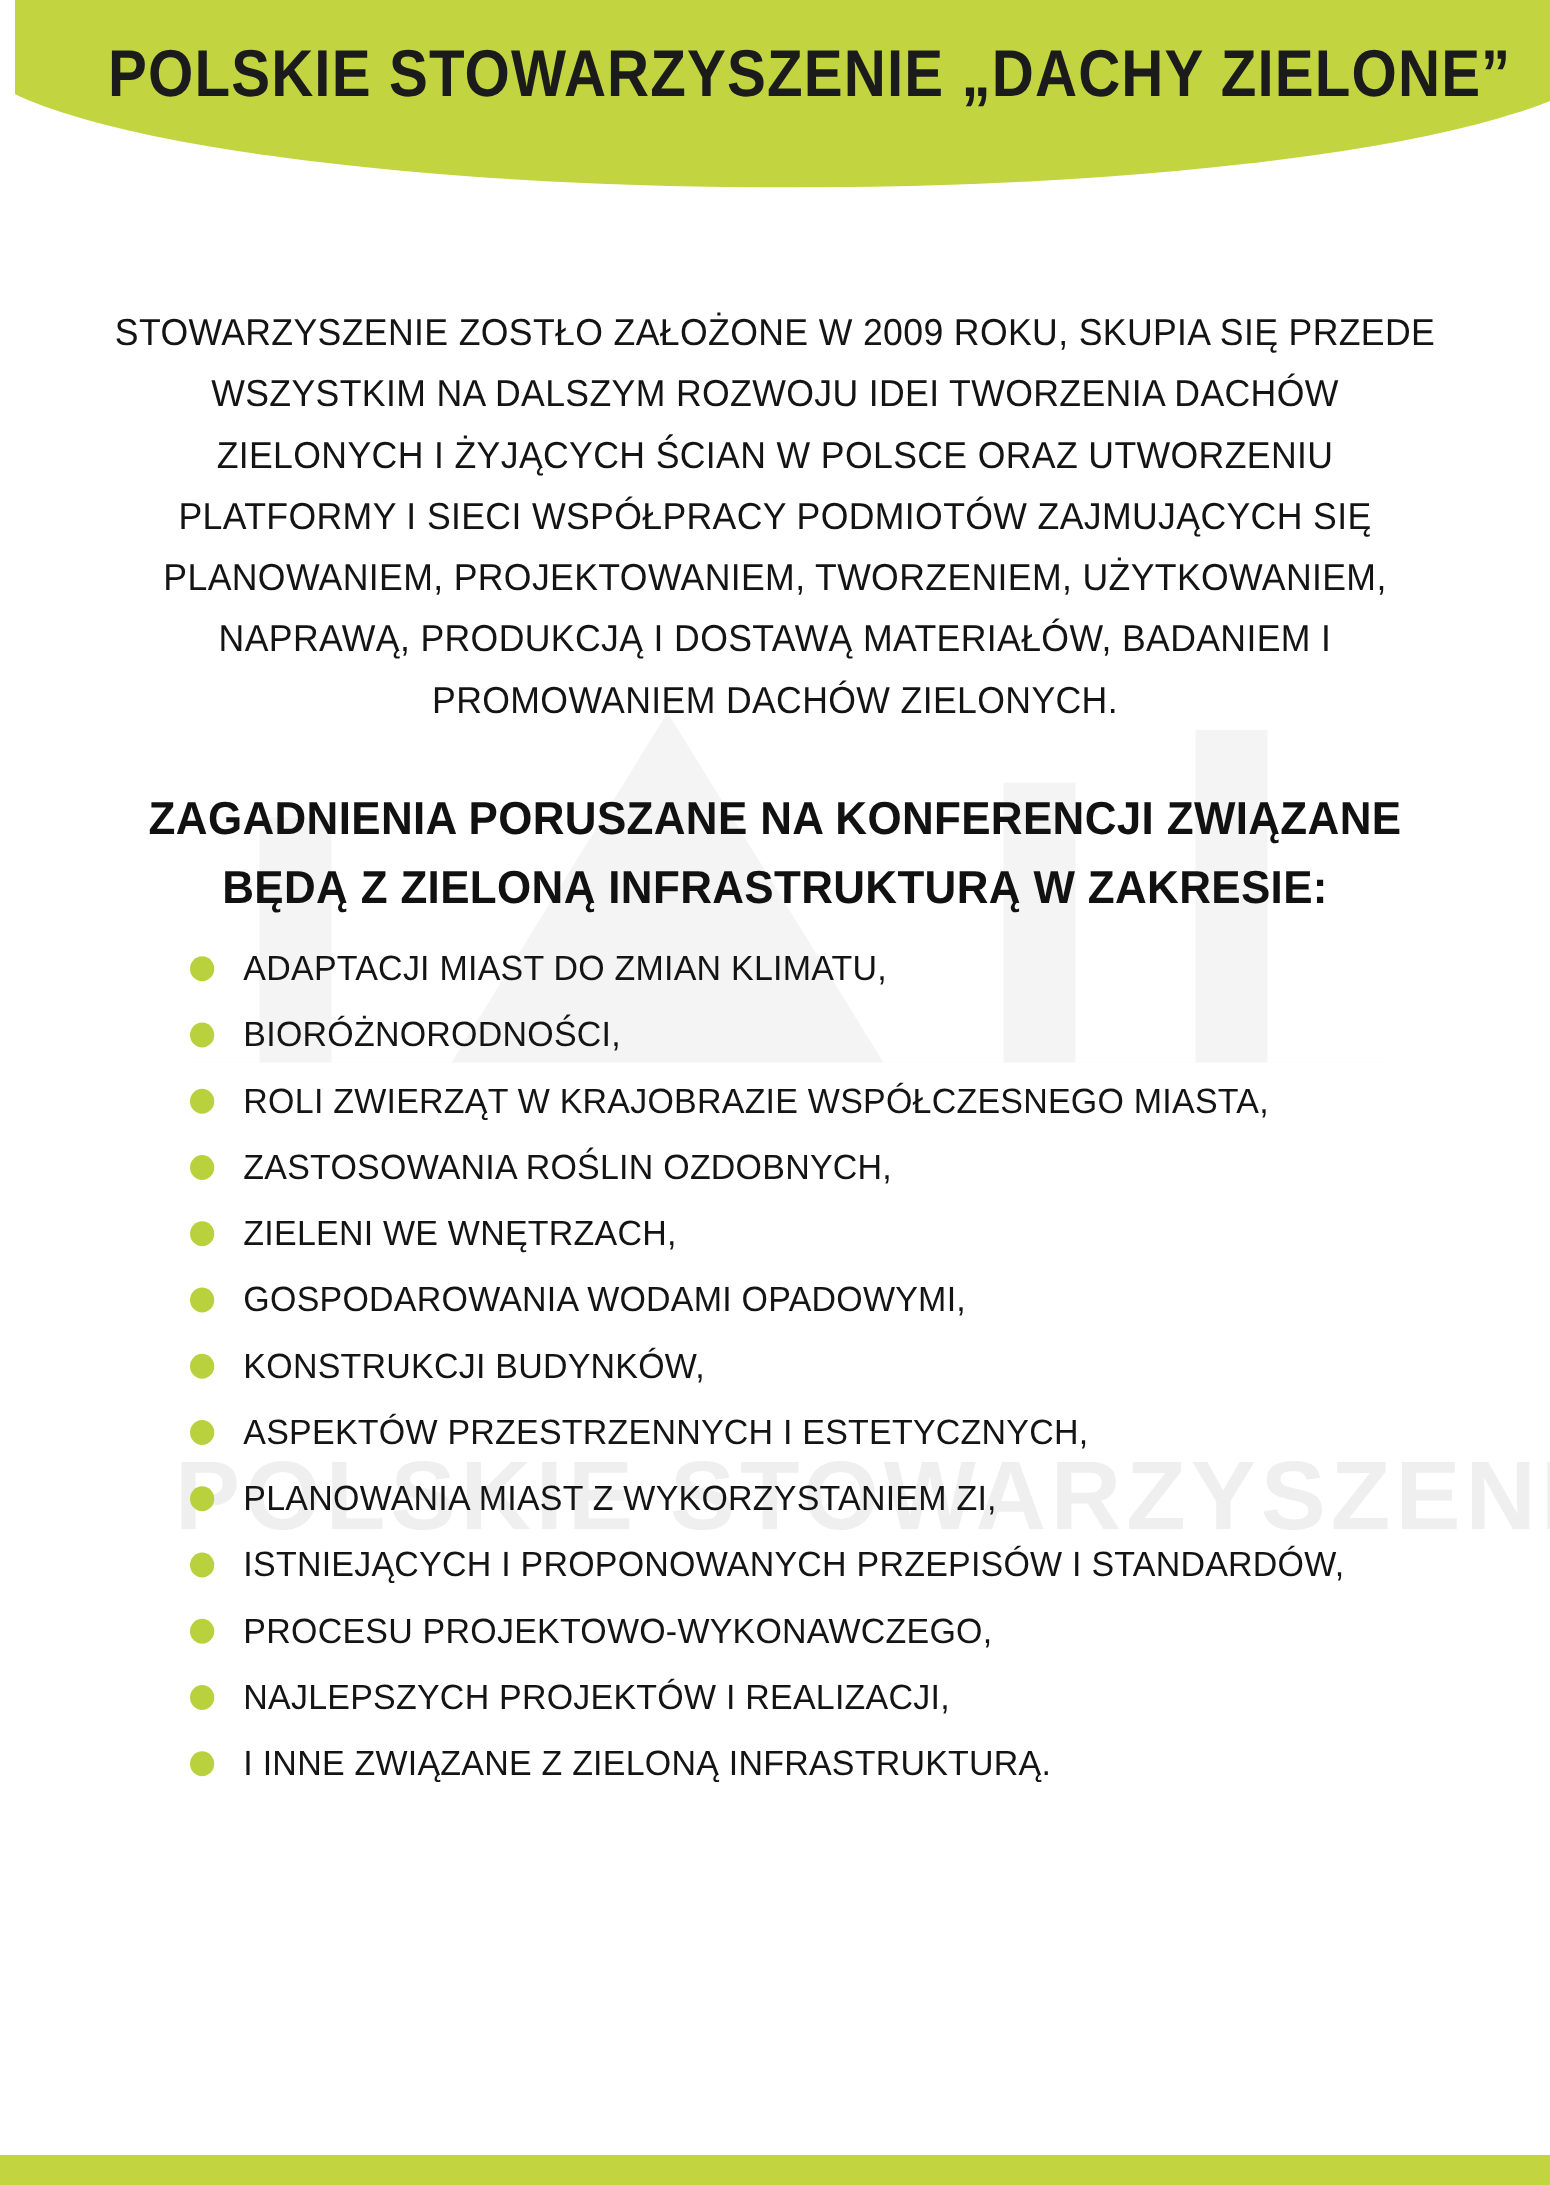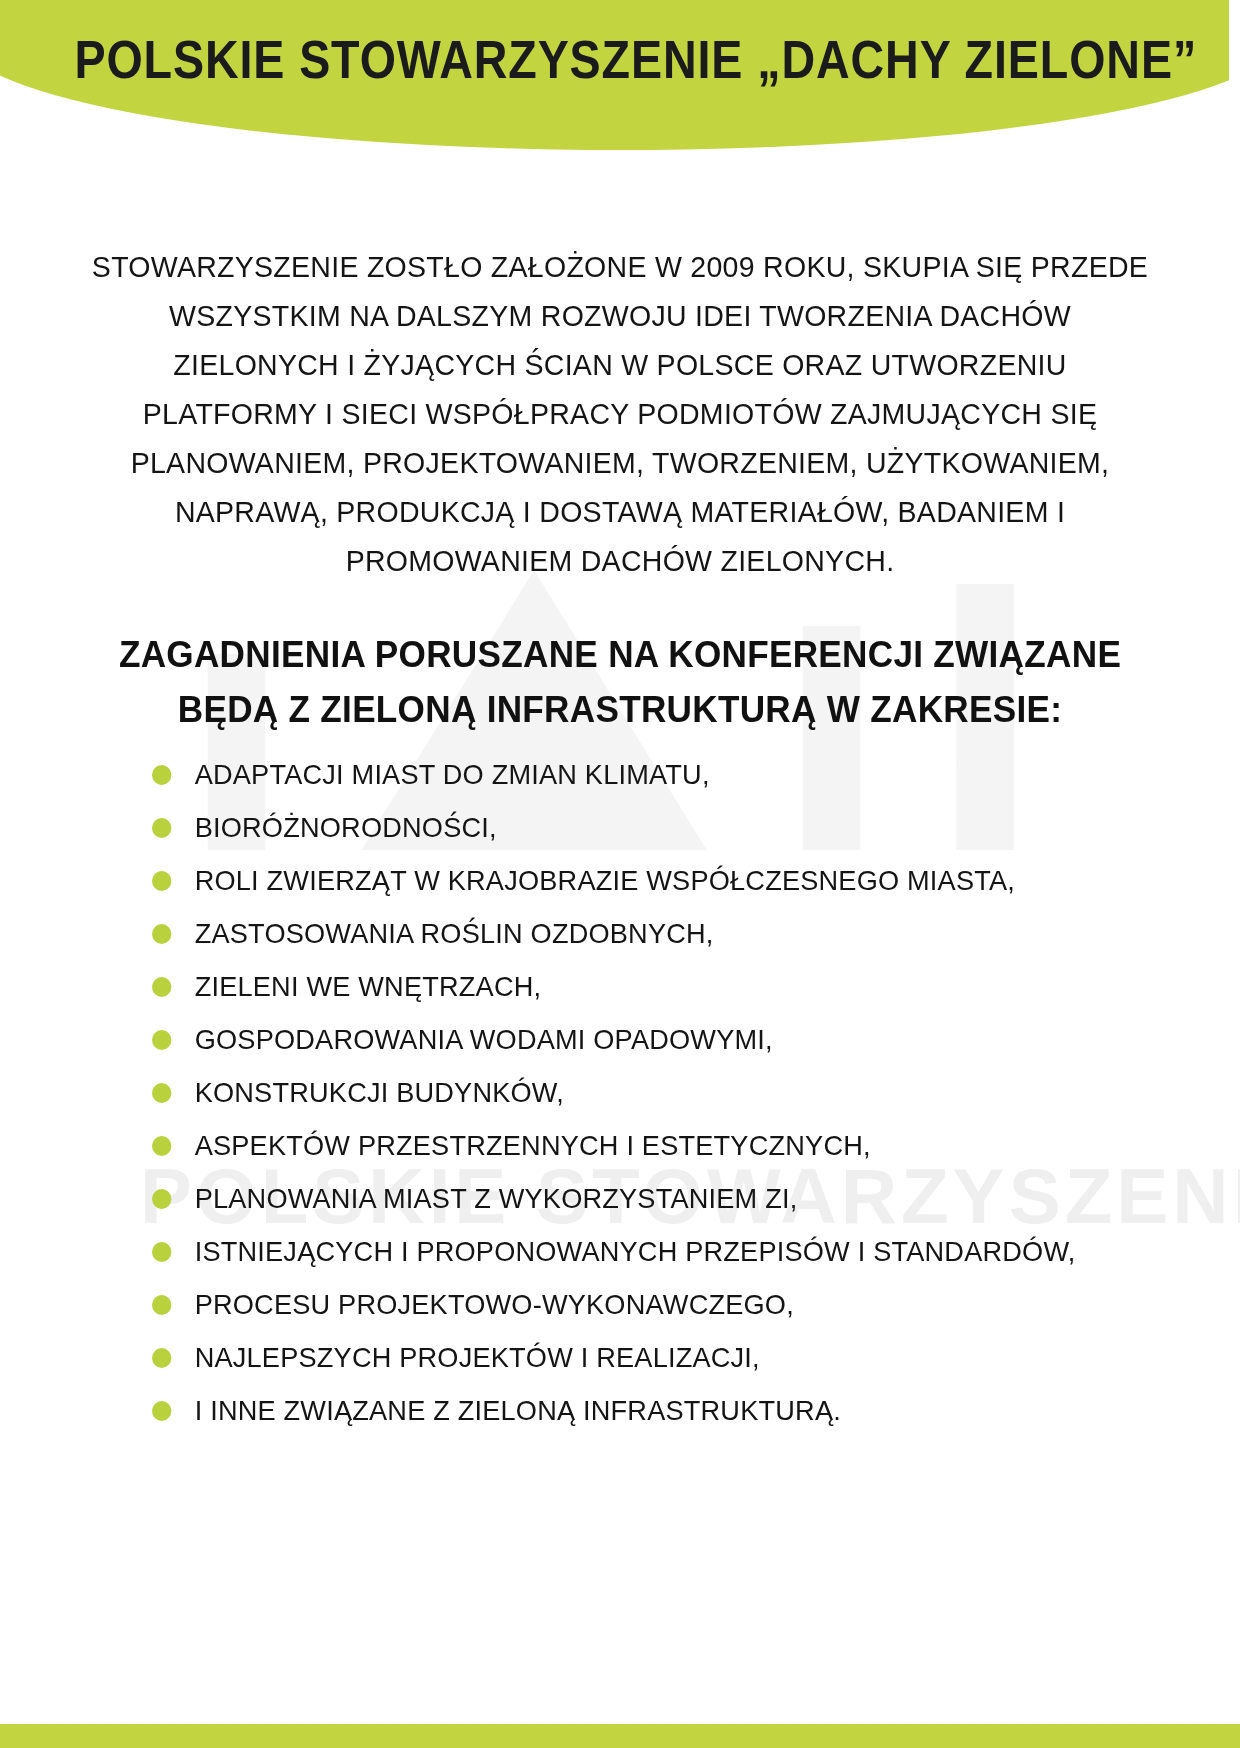--- a/index.html
+++ b/index.html
@@ -14,20 +14,21 @@
     overflow: hidden;
     position: relative;
   }
 
   
   .header-band {
     position: relative;
     width: 1229px;
     height: 150px;
     overflow: hidden;
+    margin-left: 12px;
   }
   .header-shape {
     position: absolute;
     left: -40px;
     top: -120px;
     width: 1320px;
     height: 270px;
     background: #c2d541;
     border-radius: 0 0 50% 50% / 0 0 42% 42%;
   }

